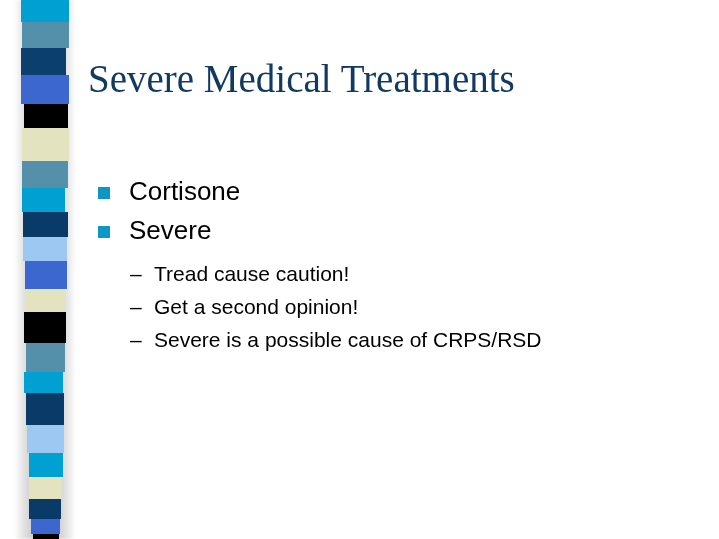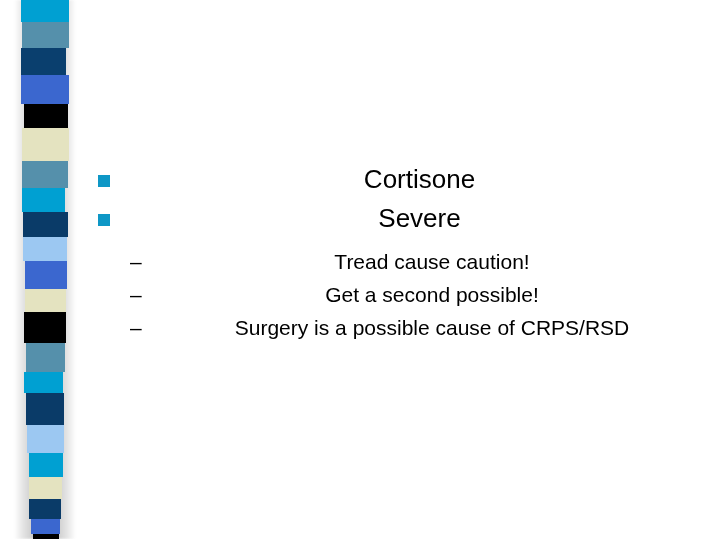--- a/index.html
+++ b/index.html
@@ -65,23 +65,22 @@
     line-height: 46px;
     color: #113A63;
     letter-spacing: 0px;
     white-space: nowrap;
   }
 
   
   #body {
     position: absolute;
     left: 98px;
-    top: 160px;
+    top: 172px;
     width: 612px;
-    text-align: center;
   }
   .lvl1 {
     position: relative;
     padding-left: 31px;
     font-size: 26px;
     line-height: 39px;
     color: #000000;
     font-family: "Liberation Sans", sans-serif;
   }
   .lvl1 .sq {
@@ -140,43 +139,44 @@
         <div class="band" style="top: 393px; height: 32px; background: rgb(10, 59, 104); left: 5px; width: 38px;"></div>
         <div class="band" style="top: 425px; height: 28px; background: rgb(156, 200, 242); left: 6px; width: 37px;"></div>
         <div class="band" style="top: 453px; height: 24px; background: rgb(0, 160, 210); left: 8px; width: 34px;"></div>
         <div class="band" style="top: 477px; height: 22px; background: rgb(228, 227, 192); left: 8px; width: 33px;"></div>
         <div class="band" style="top: 499px; height: 20px; background: rgb(10, 59, 104); left: 8px; width: 32px;"></div>
         <div class="band" style="top: 519px; height: 15px; background: rgb(59, 103, 207); left: 10px; width: 29px;"></div>
         <div class="band" style="top: 534px; height: 5px; background: rgb(0, 0, 0); left: 12px; width: 26px;"></div>
       </div>
   </div>
 
+  <div id="title">Severe Medical Treatments</div>
 
   <div id="body">
 
     <div class="lvl1">
       <span class="sq"></span>
       <span>Cortisone</span>
     </div>
 
     <div class="lvl1">
       <span class="sq"></span>
       <span>Severe</span>
     </div>
 
     <div class="lvl2-group">
       <div class="lvl2">
         <span class="dash">–</span>
         <span>Tread cause caution!</span>
       </div>
       <div class="lvl2">
         <span class="dash">–</span>
-        <span>Get a second possible!</span>
+        <span>Get a second opinion!</span>
       </div>
       <div class="lvl2">
         <span class="dash">–</span>
-        <span>Surgery is a possible cause of CRPS/RSD</span>
+        <span>Severe is a possible cause of CRPS/RSD</span>
       </div>
     </div>
 
   </div>
 
 </div>
 
 </body></html>

